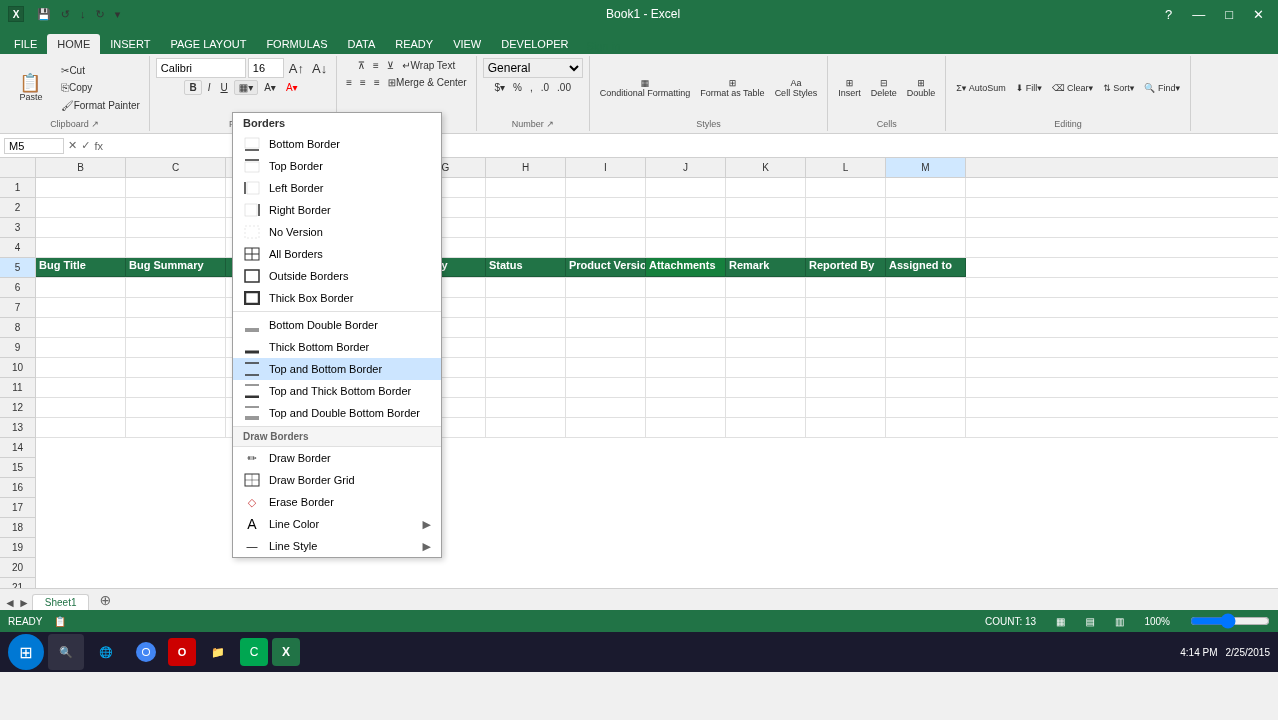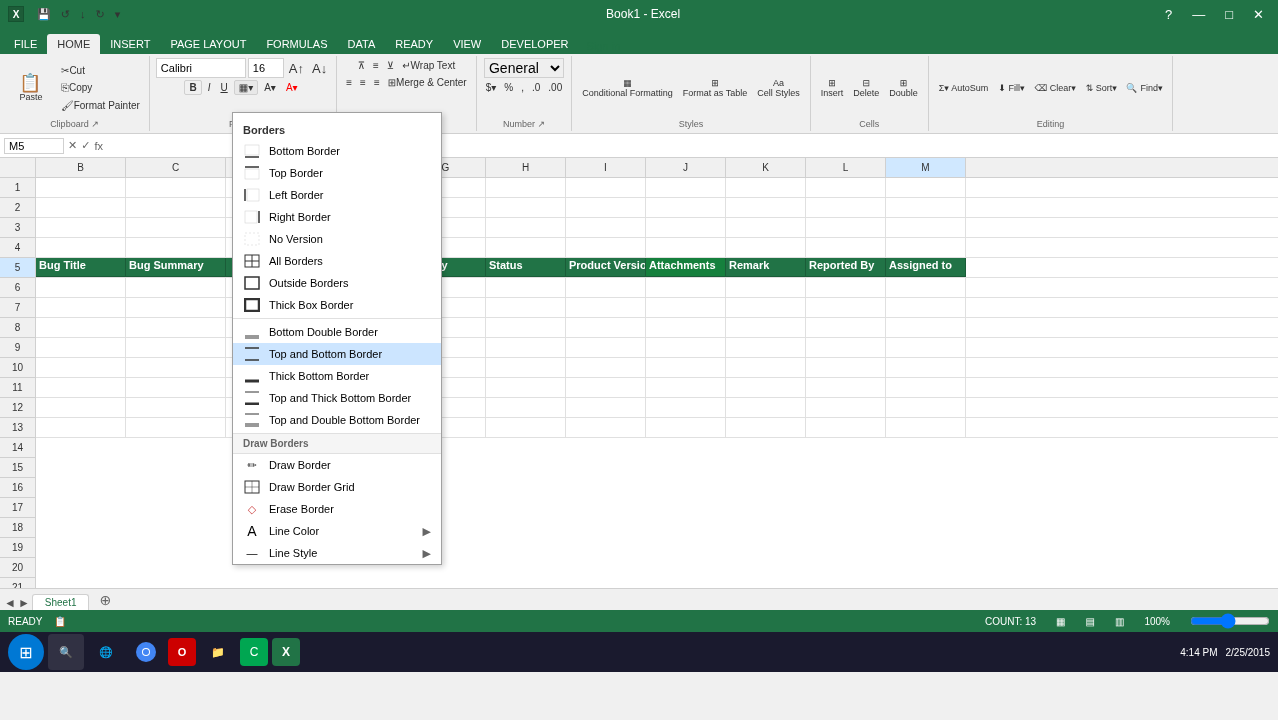--- a/index.html
+++ b/index.html
@@ -185,21 +185,20 @@
       border: 1px solid #a0a0a0;
       box-shadow: 2px 2px 6px rgba(0,0,0,0.2);
       z-index: 200;
       font-size: 11px;
     }
     .borders-menu-header {
       padding: 4px 10px;
       font-weight: bold;
       color: #333;
       font-size: 11px;
-      margin-top: 7px;
     }
     .menu-item {
       display: flex;
       align-items: center;
       padding: 3px 10px;
       cursor: pointer;
       gap: 8px;
     }
     .menu-item:hover, .menu-item.highlighted {
       background: #cce5ff;
@@ -403,21 +402,21 @@
         <span class="rb-btn-sm">≡</span>
         <span class="rb-btn-sm">≡</span>
         <span class="rb-btn-sm">⊞ <span>Merge &amp; Center</span></span>
       </div>
     </div>
     <div class="ribbon-group-label">Alignment ↗</div>
   </div>
 
   <div class="ribbon-group" style="min-width:90px;">
     <div class="ribbon-group-content" style="flex-direction:column;">
-      <select style="height:20px;font-size:14px;width:80px;border:1px solid #d0d0d0;">
+      <select style="height:20px;font-size:12px;width:100px;border:1px solid #d0d0d0;">
         <option>General</option>
       </select>
       <div class="ribbon-row">
         <span class="rb-btn-sm">$▾</span>
         <span class="rb-btn-sm">%</span>
         <span class="rb-btn-sm">,</span>
         <span class="rb-btn-sm">.0</span>
         <span class="rb-btn-sm">.00</span>
       </div>
     </div>
@@ -848,37 +847,37 @@
   <div class="menu-item">
     <div class="mi-icon">
       <svg class="border-svg" viewBox="0 0 16 14">
           <line x1="1" y1="11" x2="15" y2="11" stroke="#333" stroke-width="1"></line>
           <line x1="1" y1="13" x2="15" y2="13" stroke="#333" stroke-width="1"></line>
         </svg>
     </div>
     <span>Bottom Double Border</span>
   </div>
 
+  <div class="menu-item">
+    <div class="mi-icon">
+      <svg class="border-svg" viewBox="0 0 16 14">
+          <line x1="1" y1="12" x2="15" y2="12" stroke="#333" stroke-width="3"></line>
+        </svg>
+    </div>
+    <span>Thick Bottom Border</span>
+  </div>
+
   <div class="menu-item highlighted">
     <div class="mi-icon">
       <svg class="border-svg" viewBox="0 0 16 14">
           <line x1="1" y1="1" x2="15" y2="1" stroke="#333" stroke-width="1.5"></line>
           <line x1="1" y1="13" x2="15" y2="13" stroke="#333" stroke-width="1.5"></line>
         </svg>
     </div>
     <span>Top and Bottom Border</span>
-  </div>
-
-  <div class="menu-item">
-    <div class="mi-icon">
-      <svg class="border-svg" viewBox="0 0 16 14">
-          <line x1="1" y1="12" x2="15" y2="12" stroke="#333" stroke-width="3"></line>
-        </svg>
-    </div>
-    <span>Thick Bottom Border</span>
   </div>
 
   <div class="menu-item">
     <div class="mi-icon">
       <svg class="border-svg" viewBox="0 0 16 14">
           <line x1="1" y1="1" x2="15" y2="1" stroke="#333" stroke-width="1"></line>
           <line x1="1" y1="13" x2="15" y2="13" stroke="#333" stroke-width="3"></line>
         </svg>
     </div>
     <span>Top and Thick Bottom Border</span>

